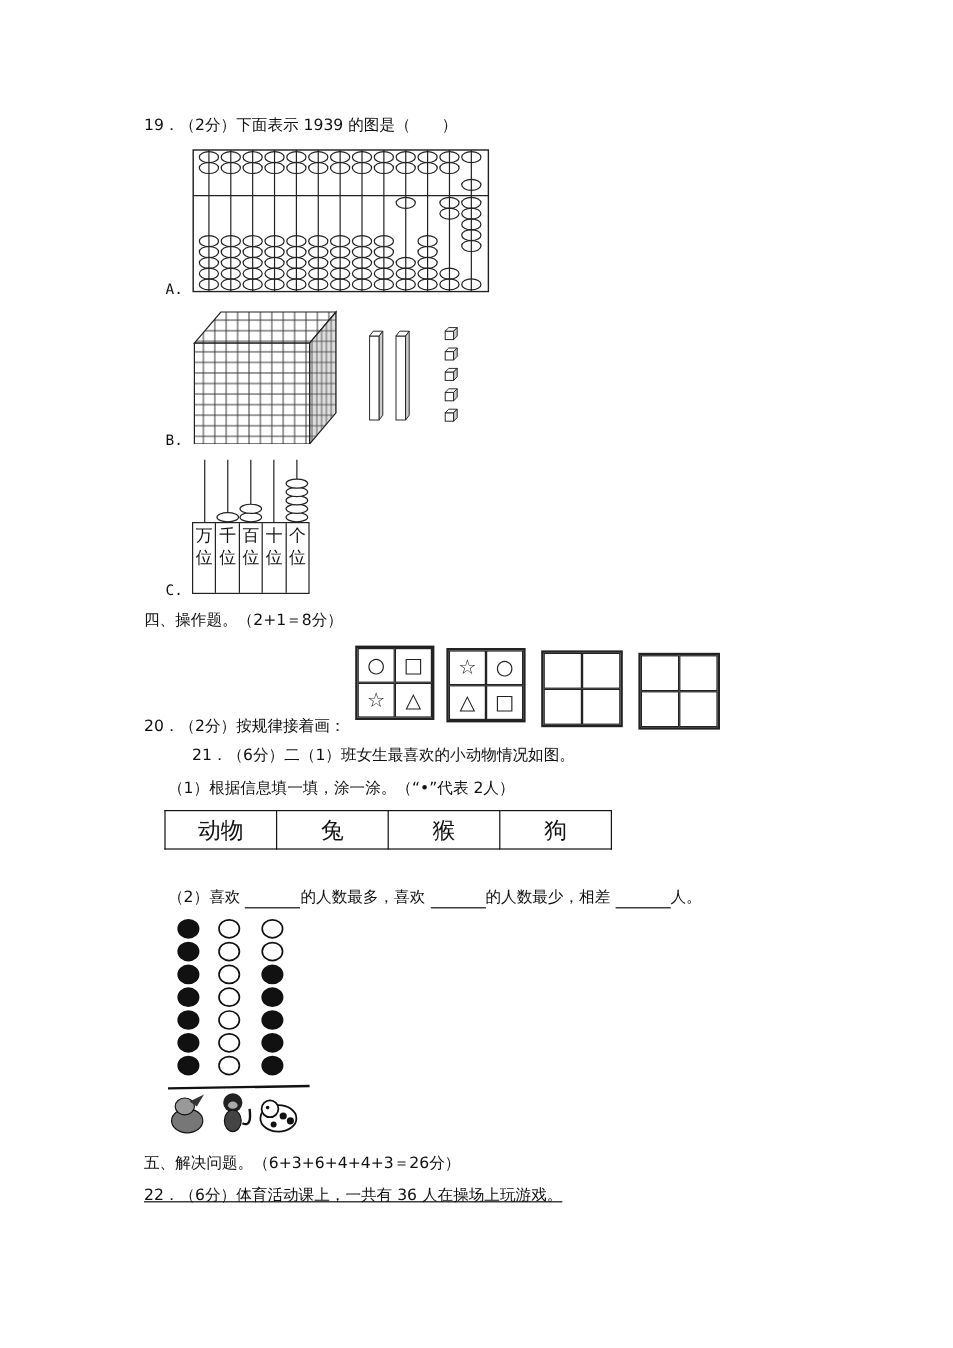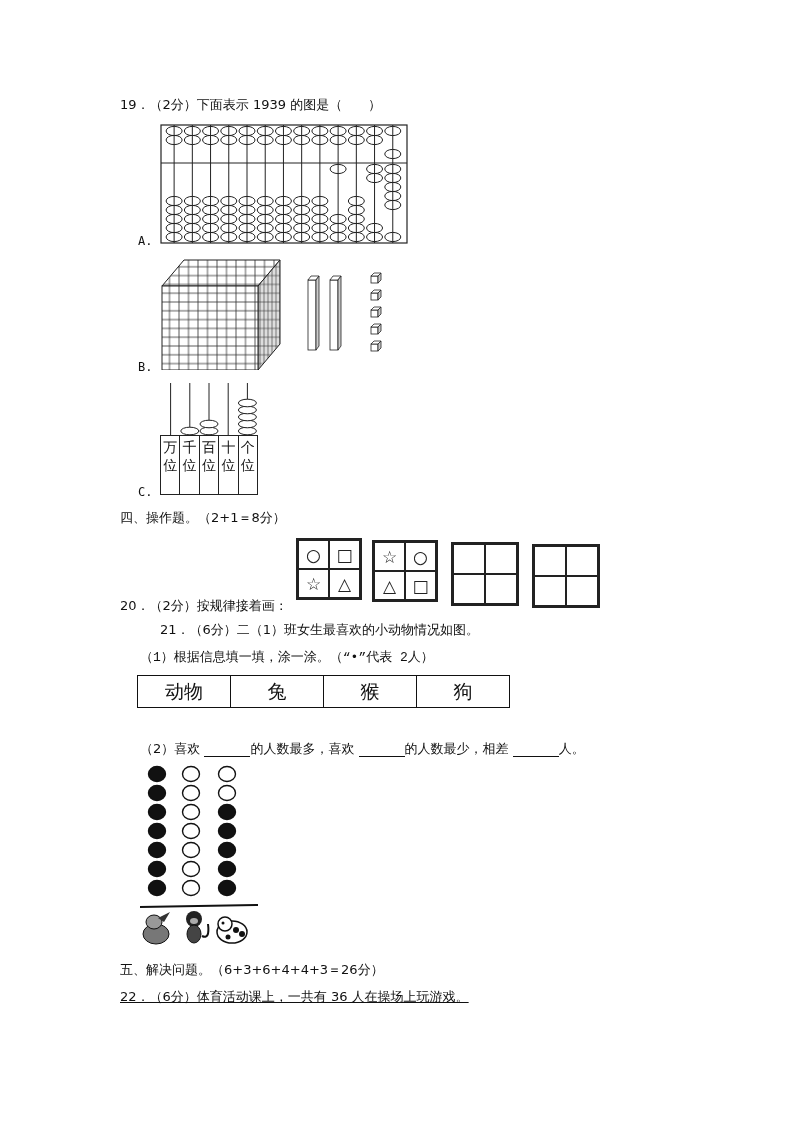--- a/index.html
+++ b/index.html
@@ -224,21 +224,21 @@
 </div>
 <div class="grid4" style="left:532px;top:544px;width:64px;height:60px;">
   <div></div>
   <div></div>
   <div></div>
   <div></div>
 </div>
 <div class="abs line" style="left:120px;top:598px;">20．（2分）按规律接着画：</div>
 
 <div class="abs line" style="left:120px;top:622px;margin-left:40px;">21．（6分）二（1）班女生最喜欢的小动物情况如图。</div>
-<div class="abs line" style="left:140px;top:650px;font-family:Liberation Mono, monospace;">（1）根据信息填一填，涂一涂。（“•”代表 2人）</div>
+<div class="abs line" style="left:140px;top:650px;">（1）根据信息填一填，涂一涂。（“•”代表 2人）</div>
 
 <table class="t21">
   <tbody>
       <tr>
     <td>动物</td>
     <td>兔</td>
     <td>猴</td>
     <td>狗</td>
   </tr>
 </tbody>

